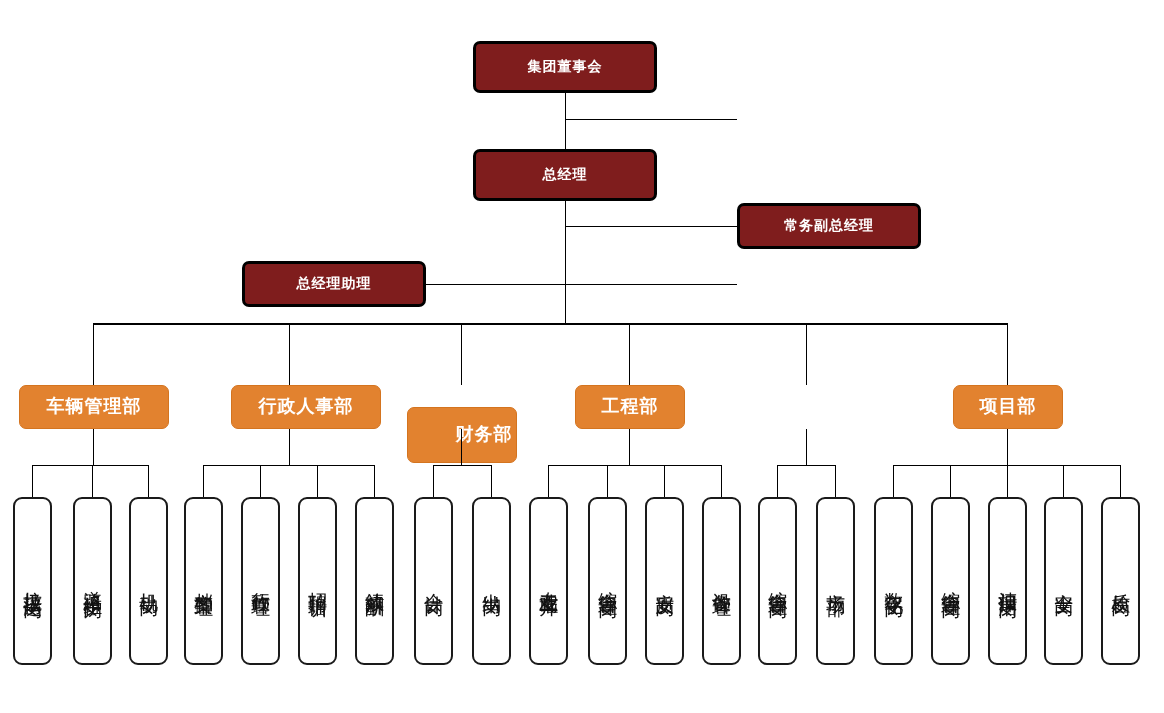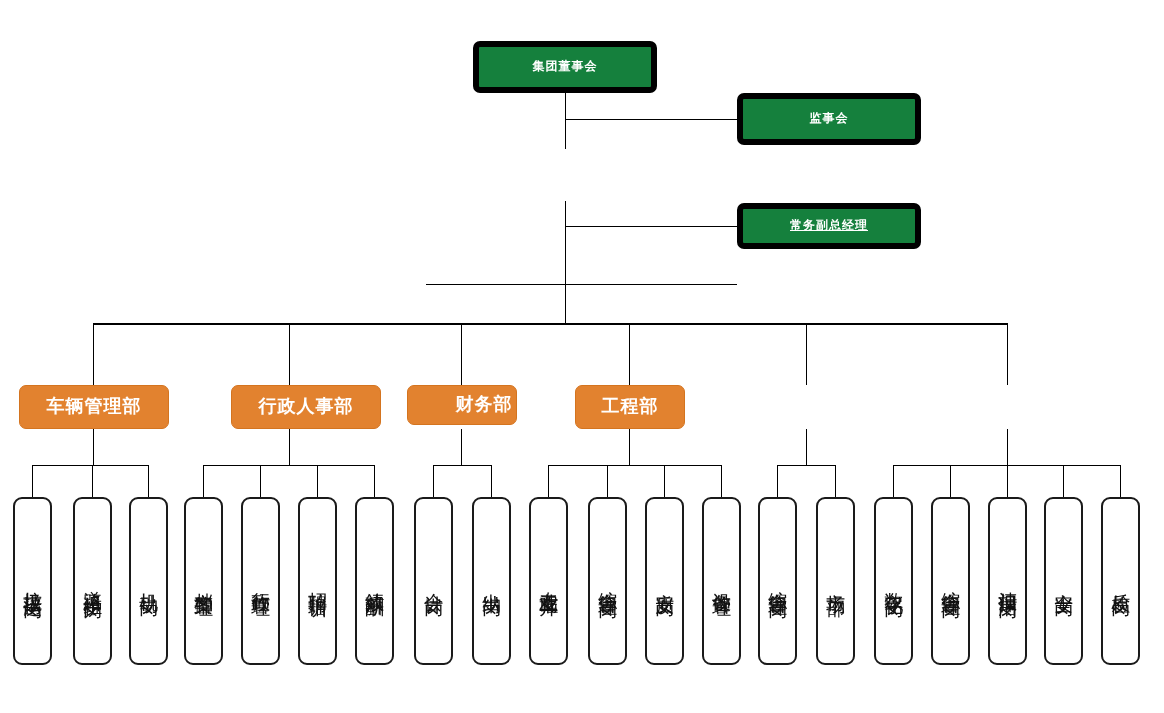--- a/index.html
+++ b/index.html
@@ -35,23 +35,23 @@
     justify-content: center;
     border-radius: 7px;
     color: #ffffff;
     font-weight: 700;
     letter-spacing: 1px;
     line-height: 1.1;
     text-align: center;
     white-space: nowrap;
   }
   .node.blue {
-    background: #15803d;
-    border: 6px solid #000000;
-    font-size: 12px;
+    background: #7f1d1d;
+    border: 3px solid #000000;
+    font-size: 14px;
   }
   .node.orange {
     background: #E2822F;
     border: 1px solid #D4741F;
     font-size: 18px;
   }
   .leaf {
     position: absolute;
     box-sizing: border-box;
     background: #ffffff;
@@ -72,30 +72,33 @@
 </style>
 </head>
 <body>
 
 <div id="chart-root">
 
   <div class="node blue" style="left:473px; top:41px; width:184px; height:52px;">
     <span>集团董事会</span>
   </div>
 
-  <div class="node blue" style="left:737px; top:93px; width:184px; height:52px;">
-    <span>监事会</span>
-  </div>
-
-
-  <div class="node blue" style="left:737px; top:203px; width:184px; height:46px;text-decoration:underline;">
+
+  <div class="node blue" style="left:473px; top:149px; width:184px; height:52px;">
+    <span>总经理</span>
+  </div>
+
+  <div class="node blue" style="left:737px; top:203px; width:184px; height:46px;">
     <span>常务副总经理</span>
   </div>
 
 
+  <div class="node blue" style="left:242px; top:261px; width:184px; height:46px;">
+    <span>总经理助理</span>
+  </div>
 
   <div class="conn v" style="left:565px; top:93px; height:56px;"></div>
 
   <div class="conn v" style="left:565px; top:201px; height:123px;"></div>
 
   <div class="conn h" style="left:565px; top:119px; width:172px;"></div>
 
   <div class="conn h" style="left:565px; top:226px; width:172px;"></div>
 
   <div class="conn h" style="left:565px; top:284px; width:172px;"></div>
@@ -110,25 +113,28 @@
   <div class="conn v" style="left:629px; top:323px; height:62px;"></div>
   <div class="conn v" style="left:806px; top:323px; height:62px;"></div>
   <div class="conn v" style="left:1007px;top:323px; height:62px;"></div>
 
   <div class="node orange" style="left:19px; top:385px; width:150px; height:44px;">
     <span>车辆管理部</span>
   </div>
   <div class="node orange" style="left:231px; top:385px; width:150px; height:44px;">
     <span>行政人事部</span>
   </div>
-  <div class="node orange" style="left:407px; top:385px; width:110px; height:40px;padding-left:44px;">
+  <div class="node orange" style="left:407px; top:407px; width:110px; height:56px;padding-left:44px;">
     <span>财务部</span>
   </div>
   <div class="node orange" style="left:575px; top:385px; width:110px; height:44px;">
     <span>工程部</span>
+  </div>
+  <div class="node orange" style="left:953px; top:385px; width:110px; height:44px;">
+    <span>项目部</span>
   </div>
 
   <div class="conn v" style="left:93px; top:429px; height:36px;"></div>
   <div class="conn h" style="left:32px; top:465px; width:117px;"></div>
   <div class="conn v" style="left:32px;  top:465px; height:32px;"></div>
   <div class="conn v" style="left:92px;  top:465px; height:32px;"></div>
   <div class="conn v" style="left:148px; top:465px; height:32px;"></div>
 
   <div class="conn v" style="left:289px; top:429px; height:36px;"></div>
   <div class="conn h" style="left:203px; top:465px; width:172px;"></div>

